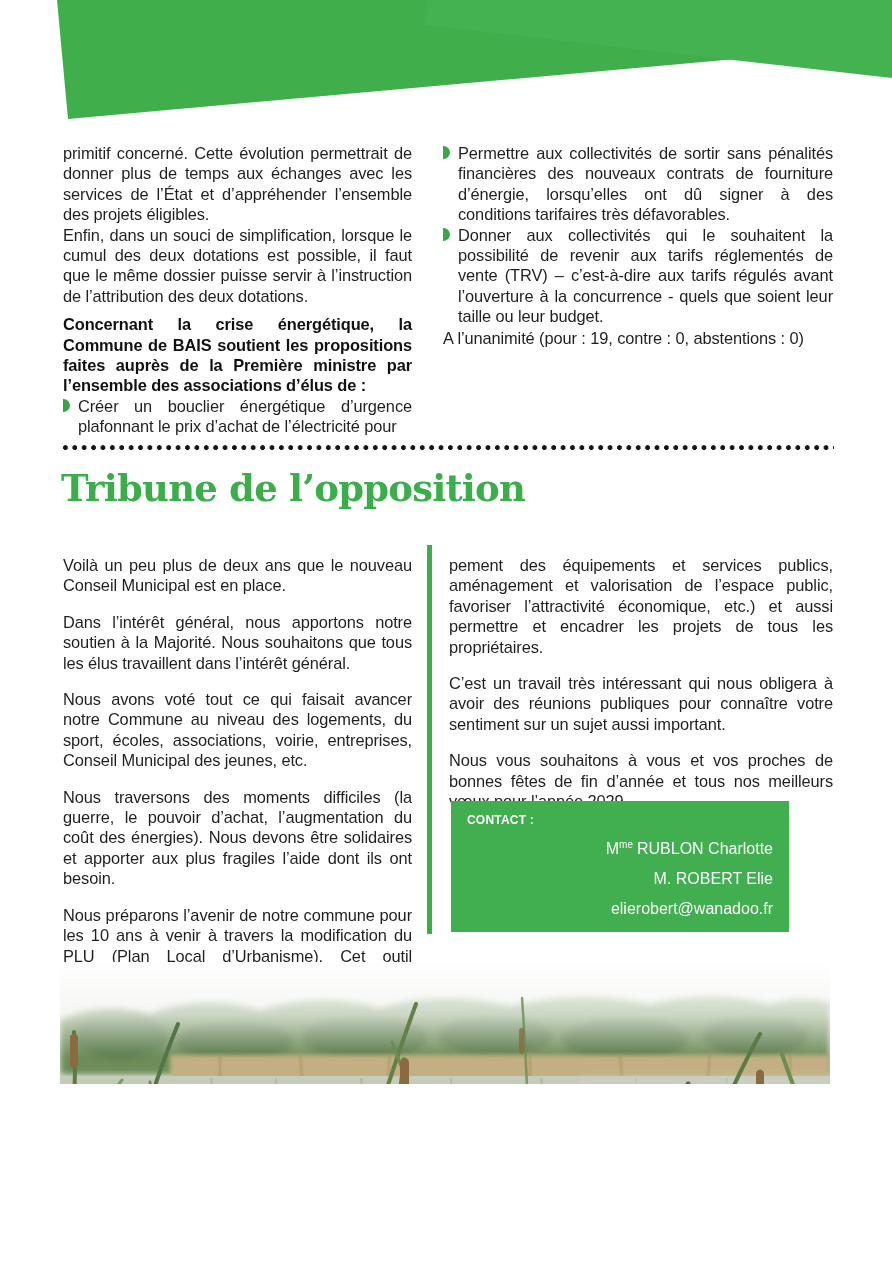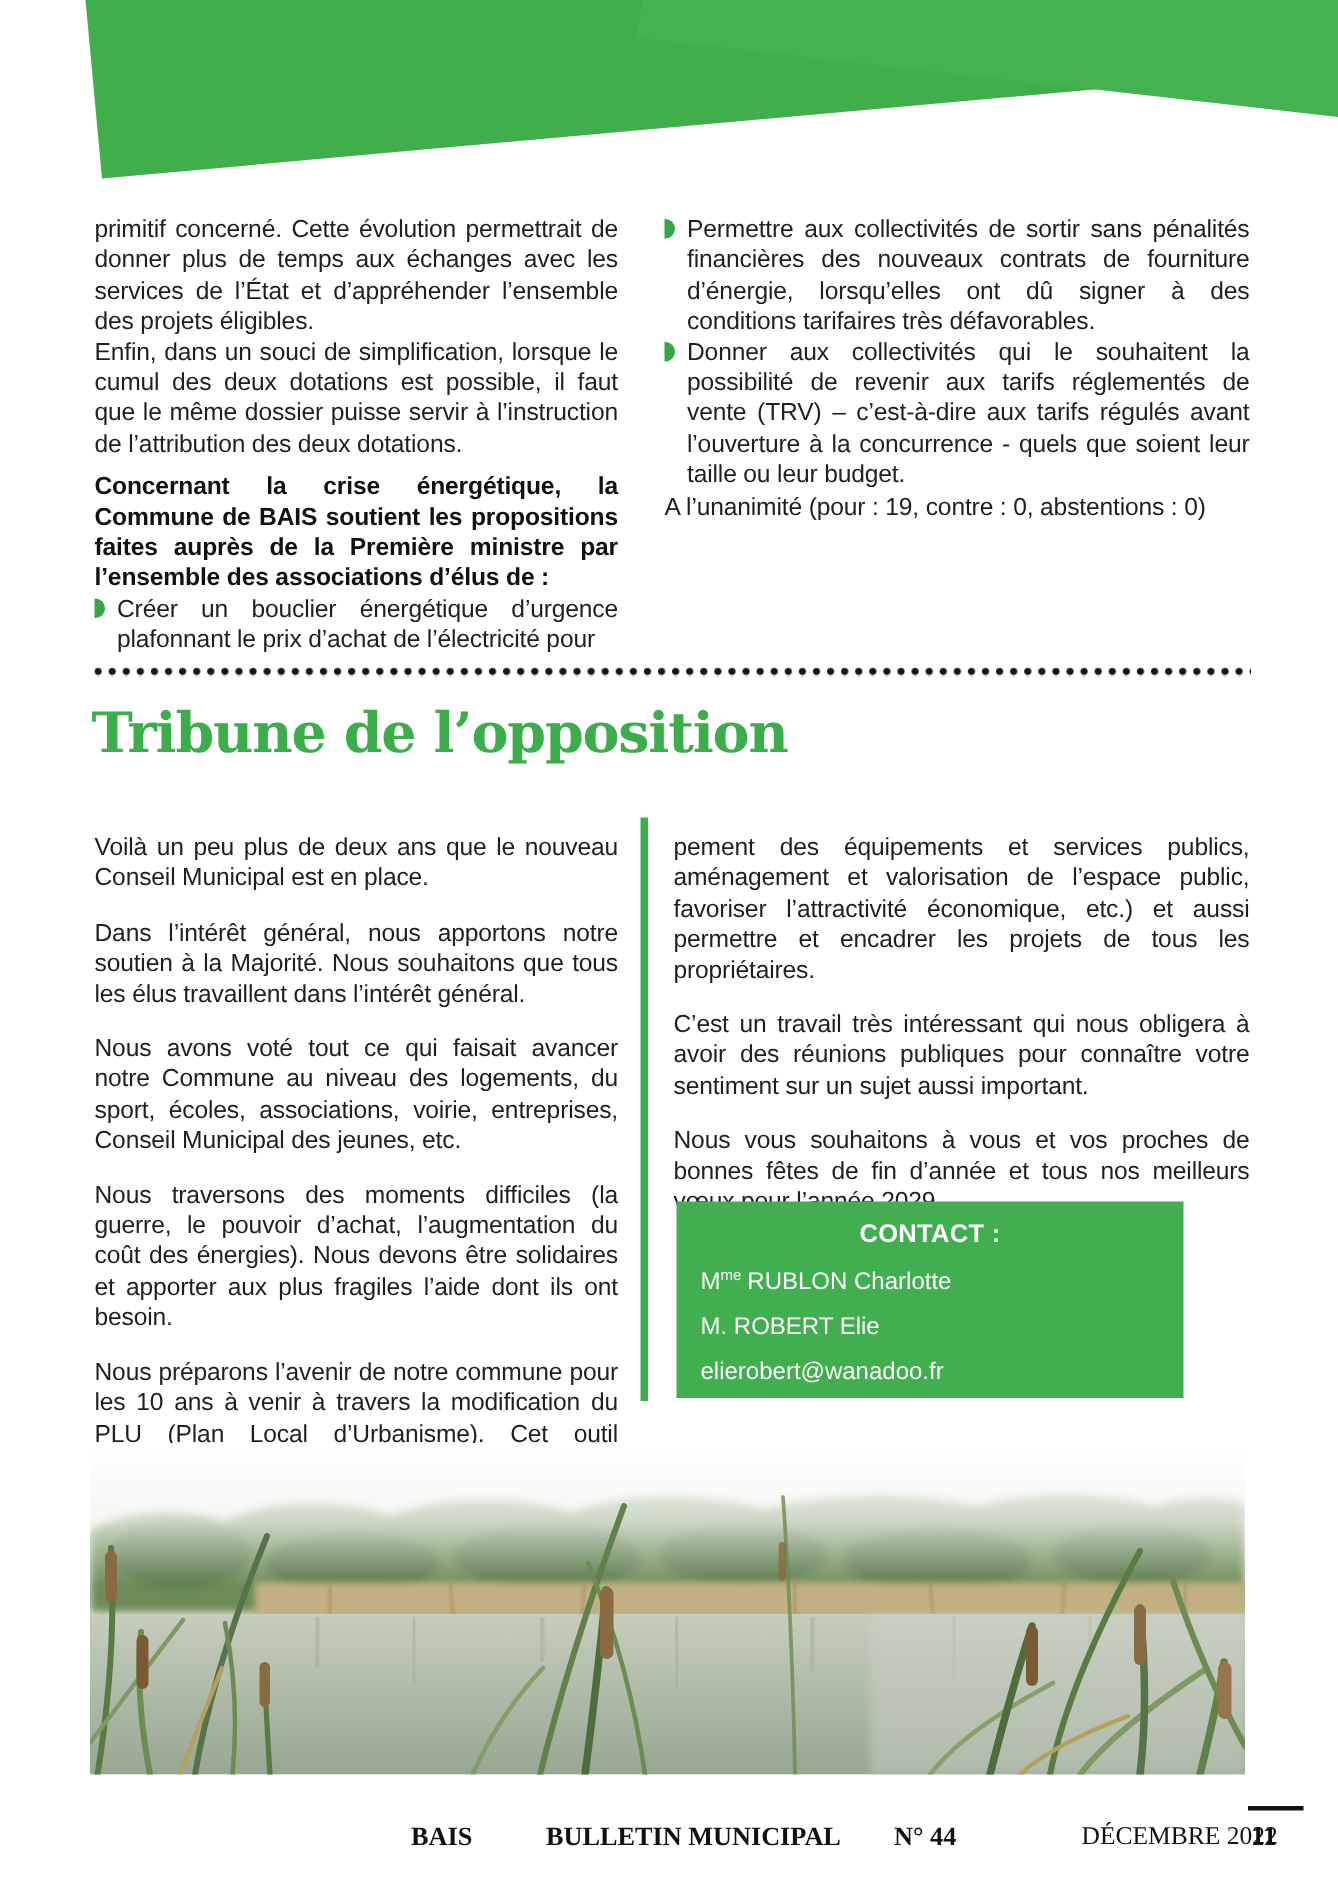--- a/index.html
+++ b/index.html
@@ -1,17 +1,17 @@
 <!DOCTYPE html>
 <html lang="fr"><head>
 <meta charset="utf-8">
 <style>
   html,body { margin:0; padding:0; background:#ffffff; }
   .page {
-    position:relative; width:892px; height:1262px; background:#ffffff;
+    position:relative; width:892px; height:1084px; background:#ffffff;
     font-family:"Liberation Sans", sans-serif; overflow:hidden;text-decoration:underline;
   }
   svg { display:block; }
 
   
   .header-band { position:absolute; left:0; top:0; }
 
   
   .col {
     position:absolute; text-align:justify;
@@ -56,22 +56,22 @@
     position:absolute; left:427px; top:545px; width:5px; height:389px;
     background:#3cad4b;
   }
 
   
   .contact-box {
     position:absolute; left:451px; top:801px; width:338px; height:131px;
     background:#41ae4f; color:#ffffff; box-sizing:border-box;
     padding:12px 16px;
   }
-  .contact-title { font-weight:bold; font-size:17px; letter-spacing:0.2px;text-align:center; }
-  .contact-line  { font-size:16px; margin-top:12px; }
+  .contact-title { font-weight:bold; font-size:12px; letter-spacing:0.2px; }
+  .contact-line  { font-size:16px; margin-top:12px;text-align:right; }
   .contact-line sup { font-size:10px; }
   .contact-line .rest { margin-left:4px; }
 
   
   .photo { position:absolute; left:60px; top:962px; }
 
   
   .footer-item {
     position:absolute; top:1214px;
     font-family:"Liberation Serif", serif; font-weight:bold;

